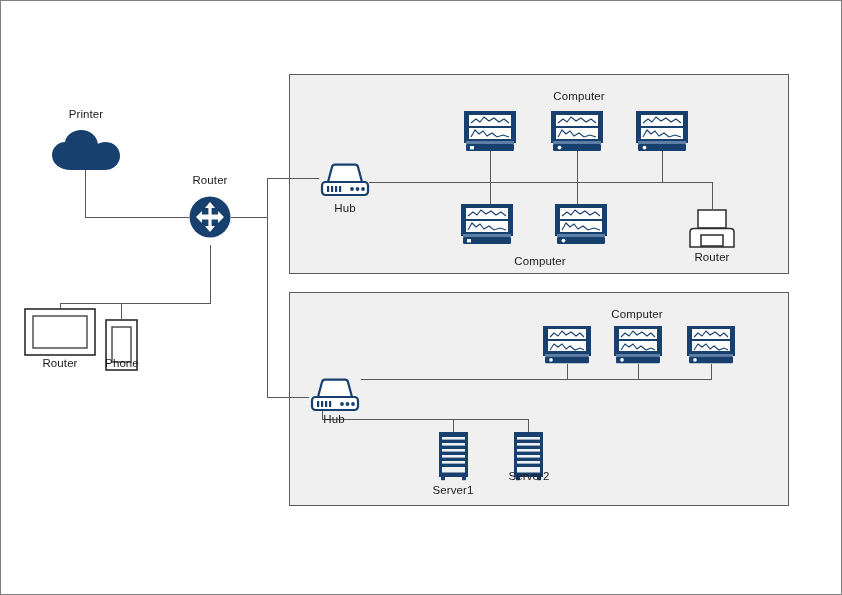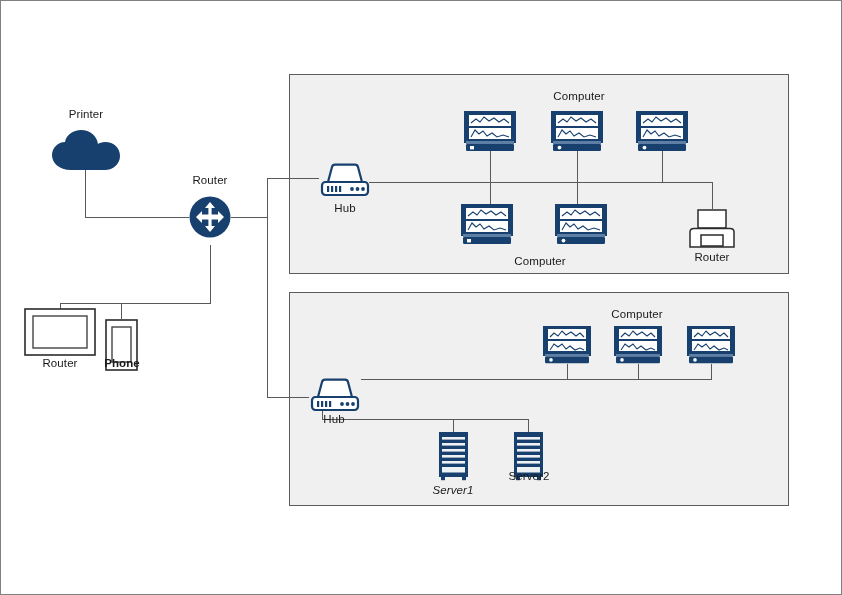--- a/index.html
+++ b/index.html
@@ -96,21 +96,21 @@
     </svg>
   </div>
   <div class="lbl" style="left:9px;top:356px;width:100px;">Router</div>
 
   <div class="node" style="left:104px;top:318px;">
     <svg width="33" height="52" viewBox="0 0 33 52">
       <rect x="1" y="1" width="31" height="50" fill="#ffffff" stroke="#2b2b2b" stroke-width="1.6"></rect>
       <rect x="7" y="8" width="19" height="35" fill="#ffffff" stroke="#444" stroke-width="1.4"></rect>
     </svg>
   </div>
-  <div class="lbl" style="left:71px;top:356px;width:100px;font-weight:bold;">Phone</div>
+  <div class="lbl" style="left:71px;top:356px;width:100px;">Phone</div>
 
   <div class="node" style="left:318px;top:162px;">
     <svg width="52" height="34" viewBox="0 0 52 34">
       <path d="M9 19 L13 4 Q13.6 1.6 16 1.6 L36 1.6 Q38.4 1.6 39 4 L43 19 Z" fill="#ffffff" stroke="#17406e" stroke-width="2.2" stroke-linejoin="round"></path>
       <rect x="3" y="19" width="46" height="13" rx="3.5" fill="#ffffff" stroke="#17406e" stroke-width="2.2"></rect>
       <rect x="8" y="23" width="2.2" height="6" fill="#17406e"></rect>
       <rect x="12" y="23" width="2.2" height="6" fill="#17406e"></rect>
       <rect x="16" y="23" width="2.2" height="6" fill="#17406e"></rect>
       <rect x="20" y="23" width="2.2" height="6" fill="#17406e"></rect>
       <circle cx="33" cy="26" r="1.9" fill="#17406e"></circle>
@@ -252,21 +252,21 @@
       <rect x="3" y="5" width="23" height="2.6" fill="#eef1f4"></rect>
       <rect x="3" y="11" width="23" height="2.6" fill="#eef1f4"></rect>
       <rect x="3" y="17" width="23" height="2.6" fill="#eef1f4"></rect>
       <rect x="3" y="23" width="23" height="2.6" fill="#eef1f4"></rect>
       <rect x="3" y="29" width="23" height="2.6" fill="#eef1f4"></rect>
       <rect x="3" y="35" width="23" height="5.5" fill="#eef1f4"></rect>
       <rect x="2" y="45" width="4" height="3.2" fill="#17406e"></rect>
       <rect x="23" y="45" width="4" height="3.2" fill="#17406e"></rect>
     </svg>
   </div>
-  <div class="lbl" style="left:402px;top:483px;width:100px;font-style:italic;">Server1</div>
+  <div class="lbl" style="left:402px;top:483px;width:100px;">Server1</div>
 
   <div class="node" style="left:513px;top:431px;">
     <svg width="29" height="49" viewBox="0 0 29 49">
       <rect x="0" y="0" width="29" height="45" fill="#17406e"></rect>
       <rect x="3" y="5" width="23" height="2.6" fill="#eef1f4"></rect>
       <rect x="3" y="11" width="23" height="2.6" fill="#eef1f4"></rect>
       <rect x="3" y="17" width="23" height="2.6" fill="#eef1f4"></rect>
       <rect x="3" y="23" width="23" height="2.6" fill="#eef1f4"></rect>
       <rect x="3" y="29" width="23" height="2.6" fill="#eef1f4"></rect>
       <rect x="3" y="35" width="23" height="5.5" fill="#eef1f4"></rect>

